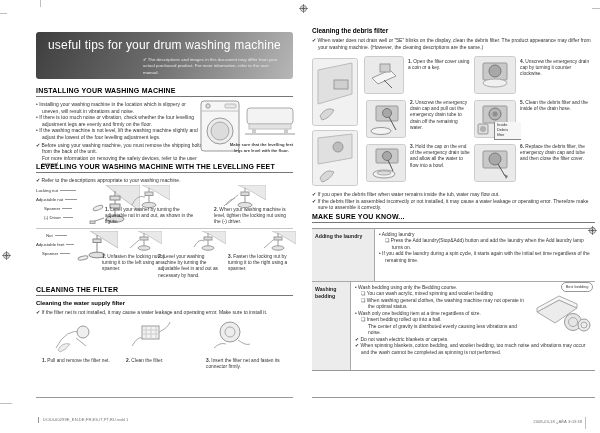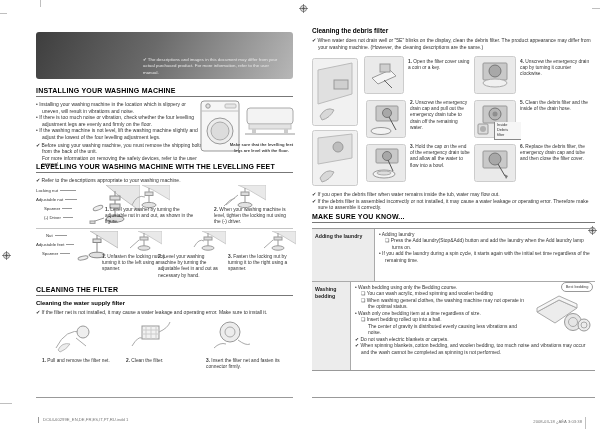--- a/index.html
+++ b/index.html
@@ -72,20 +72,21 @@
         <circle cx="4.5" cy="4.5" r="1.2" fill="#555"></circle>
       </svg>
   </div>
   <div class="abs mark" style="left:40px;top:0;width:1px;height:7px;"></div>
   <div class="abs mark" style="left:0;top:13px;width:7px;height:1px;"></div>
   <div class="abs mark" style="left:592px;top:8px;width:8px;height:1px;"></div>
   <div class="abs mark" style="left:0;top:403px;width:12px;height:1px;"></div>
   <div class="abs mark" style="left:585px;top:417px;width:1px;height:12px;"></div>
 
   <div class="abs banner" style="left:36px;top:32px;width:257px;height:47px;">
+    <div class="t">useful tips for your drum washing machine</div>
     <div class="n">✔ The descriptions and images in this document may differ from your actual purchased product. For more information, refer to the user manual.</div>
   </div>
 
   <div class="abs h1" style="left:36px;top:87px;width:257px;">INSTALLING YOUR WASHING MACHINE</div>
 
   <div class="abs body" style="left:36px;top:101px;width:168px;">
     <div class="m0">• Installing your washing machine in the location which is slippery or uneven, will result in vibrations and noise.</div>
     <div class="m0">• If there is too much noise or vibration, check whether the four levelling adjustment legs are evenly and firmly on the floor.</div>
     <div class="m0">• If the washing machine is not level, lift the washing machine slightly and adjust the lowest of the four levelling adjustment legs.</div>
     <div class="m0" style="margin-top:1px;">✔ Before using your washing machine, you must remove the shipping bolts from the back of the unit.</div>

